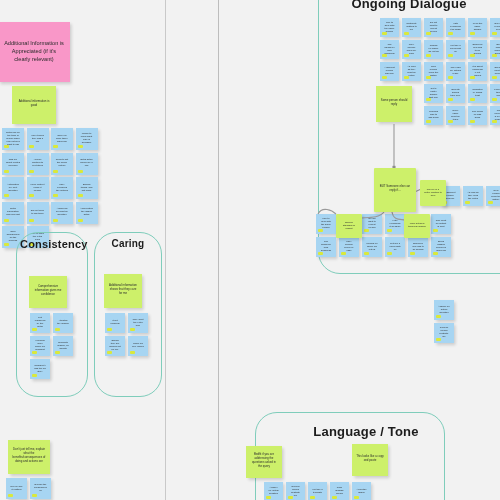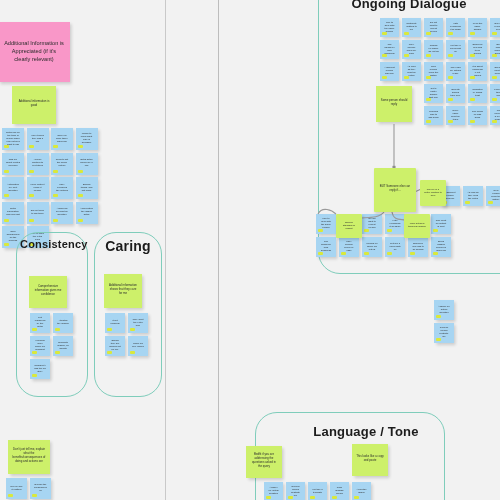--- a/index.html
+++ b/index.html
@@ -174,21 +174,21 @@
         <span class="micro">Complete answer, no doubts</span>
         <div class="tag sm"></div>
       </div>
       <div class="note blue" style="left: 30px; top: 359px; width: 20px; height: 20px;">
         <span class="micro">Confident I had the full story</span>
         <div class="tag sm"></div>
       </div>
     </div>
 
   <div class="frame" style="left:94px;top:232px;width:68px;height:165px;"></div>
-  <div class="frame-title" style="left:96px;top:238px;width:64px;text-align:center;font-size:14px;">Caring</div>
+  <div class="frame-title" style="left:96px;top:238px;width:64px;text-align:center;font-size:10px;">Caring</div>
   <div class="note green" style="left:104px;top:274px;width:38px;height:34px;">
     <span class="micro t-green-sm">Additional information shows that they care for me</span>
   </div>
   <div id="care-grid">
       <div class="note blue" style="left: 105px; top: 313px; width: 20px; height: 20px;">
         <span class="micro">It felt personal</span>
         <div class="tag sm"></div>
       </div>
       <div class="note blue" style="left: 128px; top: 313px; width: 20px; height: 20px;">
         <span class="micro">They went the extra mile</span>

